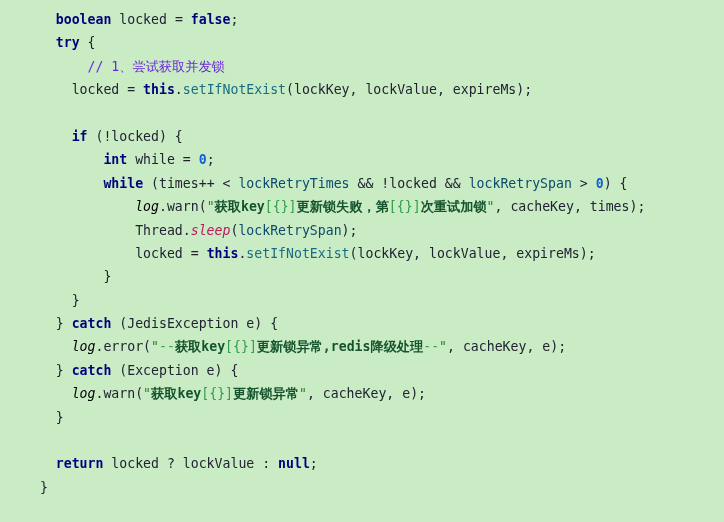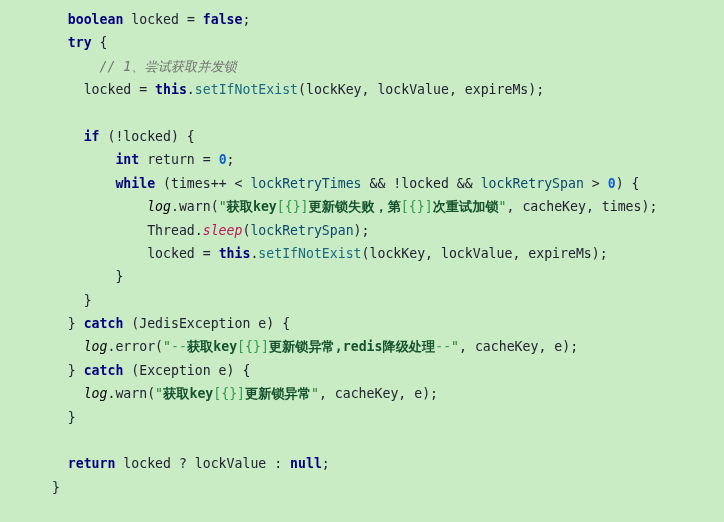--- a/index.html
+++ b/index.html
@@ -20,52 +20,52 @@
     background: #c9ecc4;
     position: relative;
     box-sizing: border-box;
     padding: 8px 0 0 0;
   }
   .code-line {
     height: 23.4px;
     line-height: 23.4px;
     font-size: 13.2px;
     white-space: pre;
-    padding-left: 36px;
+    padding-left: 24px;
     letter-spacing: 0px;
     color: #2e2e3a;
   }
   .tok { white-space: pre; }
 
   
   .kw       { color: #00007f; font-weight: bold; }   
   .plain    { color: #222233; }                      
   .num      { color: #1560d0; font-weight: bold; }   
   .method   { color: #1a6b82; text-align: right; }                      
   .smethod  { color: #be185d; font-style: italic; }  
   .field    { color: #0c4a6e; }                      
   .logvar   { color: #000000; font-style: italic; }  
-  .comment  { color: #737373; font-style: italic; }                      
+  .comment  { color: #6d28d9; }                      
   .str      { color: #2e7d32; }                      
   .strcjk   { color: #14532d; font-weight: bold; }   
   .strph    { color: #2e9e4a; }                      
   .strdash  { color: #3e9e57; }                      
 </style>
 </head>
 <body>
 
 <div id="code-viewer">
   <div id="code-lines">
       <div class="code-line"><span class="tok plain">    </span><span class="tok kw">boolean</span><span class="tok plain"> locked </span><span class="tok plain">=</span><span class="tok plain"> </span><span class="tok kw">false</span><span class="tok plain">;</span></div>
       <div class="code-line"><span class="tok plain">    </span><span class="tok kw">try</span><span class="tok plain"> {</span></div>
       <div class="code-line"><span class="tok plain">        </span><span class="tok comment">// 1、尝试获取并发锁</span></div>
       <div class="code-line"><span class="tok plain">      locked = </span><span class="tok kw">this</span><span class="tok plain">.</span><span class="tok method">setIfNotExist</span><span class="tok plain">(lockKey, lockValue, expireMs);</span></div>
       <div class="code-line"><span class="tok plain">        </span></div>
       <div class="code-line"><span class="tok plain">      </span><span class="tok kw">if</span><span class="tok plain"> (!locked) {</span></div>
-      <div class="code-line"><span class="tok plain">          </span><span class="tok kw">int</span><span class="tok plain"> return = </span><span class="tok num">0</span><span class="tok plain">;</span></div>
+      <div class="code-line"><span class="tok plain">          </span><span class="tok kw">int</span><span class="tok plain"> while = </span><span class="tok num">0</span><span class="tok plain">;</span></div>
       <div class="code-line"><span class="tok plain">          </span><span class="tok kw">while</span><span class="tok plain"> (times++ &lt; </span><span class="tok field">lockRetryTimes</span><span class="tok plain"> &amp;&amp; !locked &amp;&amp; </span><span class="tok field">lockRetrySpan</span><span class="tok plain"> &gt; </span><span class="tok num">0</span><span class="tok plain">) {</span></div>
       <div class="code-line"><span class="tok plain">              </span><span class="tok logvar">log</span><span class="tok plain">.warn(</span><span class="tok str">"</span><span class="tok strcjk">获取</span><span class="tok strcjk">key</span><span class="tok strph">[{}]</span><span class="tok strcjk">更新锁失败，第</span><span class="tok strph">[{}]</span><span class="tok strcjk">次重试加锁</span><span class="tok str">"</span><span class="tok plain">, cacheKey, times);</span></div>
       <div class="code-line"><span class="tok plain">              Thread.</span><span class="tok smethod">sleep</span><span class="tok plain">(</span><span class="tok field">lockRetrySpan</span><span class="tok plain">);</span></div>
       <div class="code-line"><span class="tok plain">              locked = </span><span class="tok kw">this</span><span class="tok plain">.</span><span class="tok method">setIfNotExist</span><span class="tok plain">(lockKey, lockValue, expireMs);</span></div>
       <div class="code-line"><span class="tok plain">          }</span></div>
       <div class="code-line"><span class="tok plain">      }</span></div>
       <div class="code-line"><span class="tok plain">    } </span><span class="tok kw">catch</span><span class="tok plain"> (JedisException e) {</span></div>
       <div class="code-line"><span class="tok plain">      </span><span class="tok logvar">log</span><span class="tok plain">.error(</span><span class="tok str">"</span><span class="tok strdash">--</span><span class="tok strcjk">获取</span><span class="tok strcjk">key</span><span class="tok strph">[{}]</span><span class="tok strcjk">更新锁异常</span><span class="tok strcjk">,</span><span class="tok strcjk">redis</span><span class="tok strcjk">降级处理</span><span class="tok strdash">--</span><span class="tok str">"</span><span class="tok plain">, cacheKey, e);</span></div>
       <div class="code-line"><span class="tok plain">    } </span><span class="tok kw">catch</span><span class="tok plain"> (Exception e) {</span></div>
       <div class="code-line"><span class="tok plain">      </span><span class="tok logvar">log</span><span class="tok plain">.warn(</span><span class="tok str">"</span><span class="tok strcjk">获取</span><span class="tok strcjk">key</span><span class="tok strph">[{}]</span><span class="tok strcjk">更新锁异常</span><span class="tok str">"</span><span class="tok plain">, cacheKey, e);</span></div>

